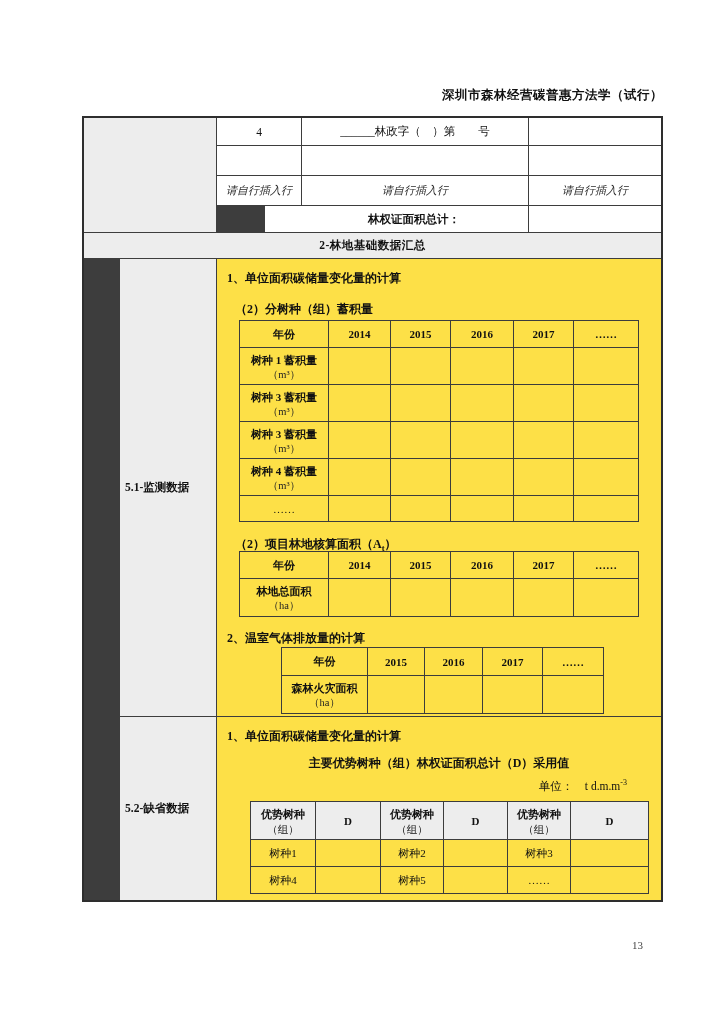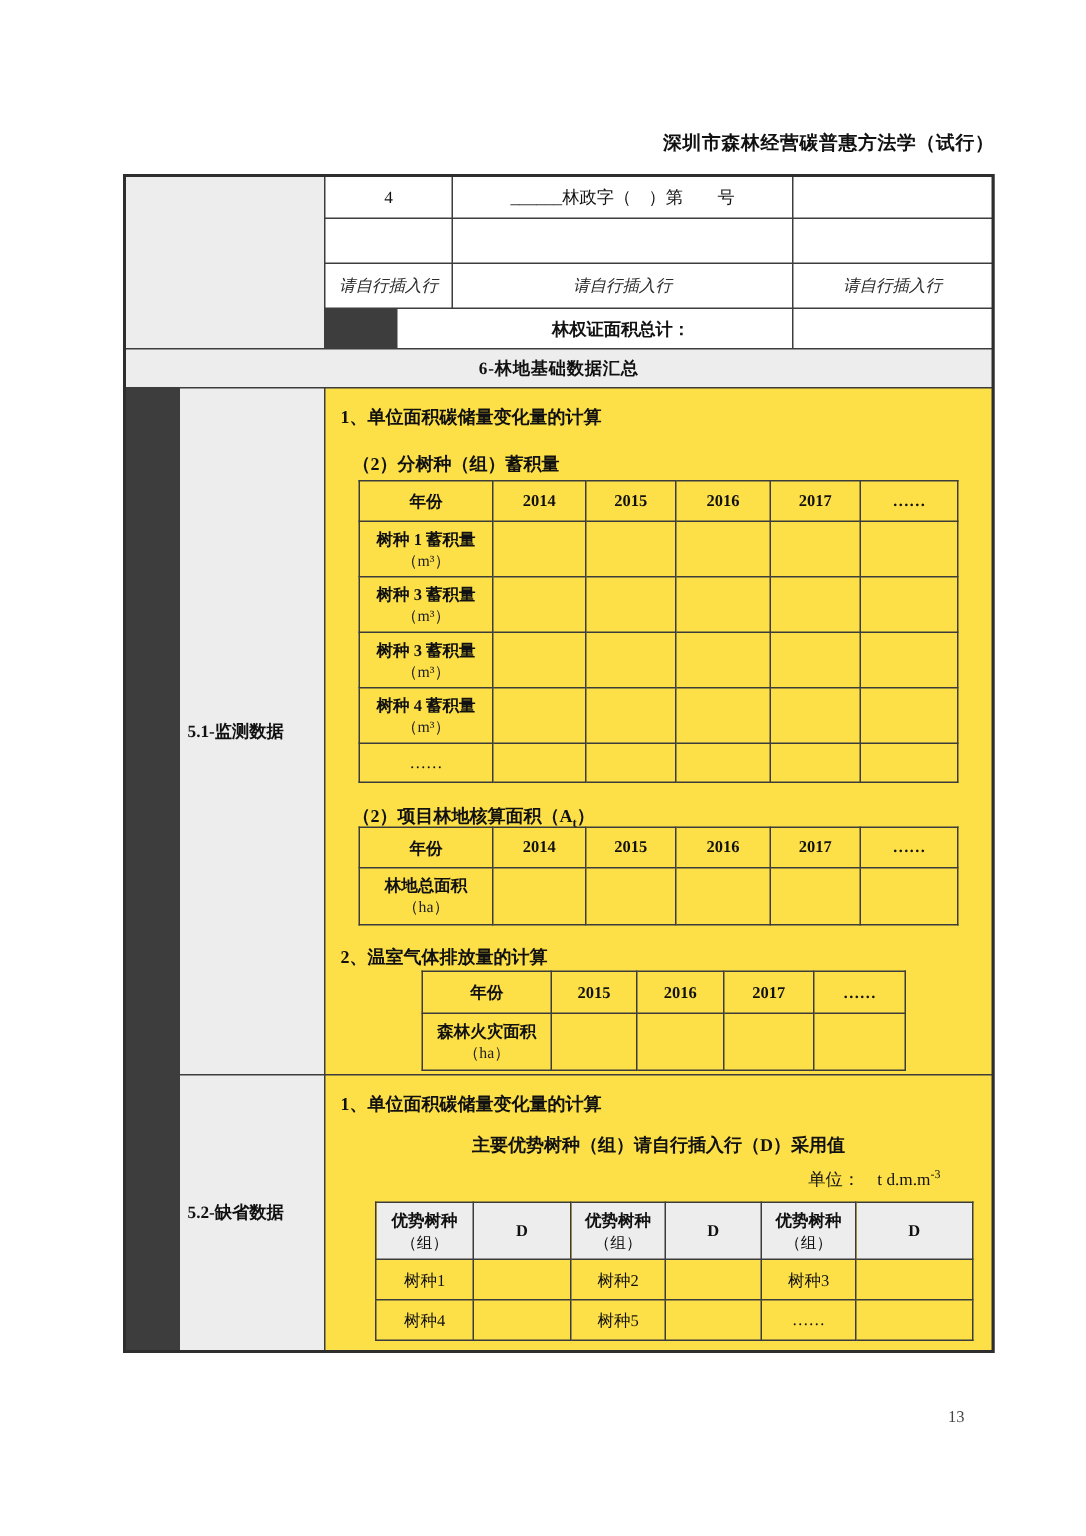--- a/index.html
+++ b/index.html
@@ -70,21 +70,21 @@
     <div class="cell" style="grid-column:3;grid-row:2;"></div>
     <div class="cell" style="grid-column:4;grid-row:2;"></div>
 
     <div class="cell hint" style="grid-column:2;grid-row:3;">请自行插入行</div>
     <div class="cell hint" style="grid-column:3;grid-row:3;">请自行插入行</div>
     <div class="cell hint" style="grid-column:4;grid-row:3;">请自行插入行</div>
 
     <div class="cell total" style="grid-row:4;margin-left:48px;">林权证面积总计：</div>
     <div class="cell" style="grid-column:4;grid-row:4;"></div>
 
-    <div class="cell banner" style="grid-row:5;">6-林地基础数据汇总</div>
+    <div class="cell banner" style="grid-row:5;">2-林地基础数据汇总</div>
 
     <div class="cell gray side-label" style="grid-column:1;grid-row:6;">5.1-监测数据</div>
     <div class="content" style="grid-row:6;">
 
       <div class="h" style="left:10px;top:11px;">1、单位面积碳储量变化量的计算</div>
       <div class="h" style="left:18px;top:42px;">（2）分树种（组）蓄积量</div>
 
       <table class="t" style="left:22px;top:61px;width:399px;">
         <colgroup>
             <col style="width:89px">
@@ -221,21 +221,21 @@
               <td></td>
         </tr>
       </tbody>
         </table>
     </div>
 
     <div class="cell gray side-label" style="grid-column:1;grid-row:7;">5.2-缺省数据</div>
     <div class="content" style="grid-row:7;">
 
       <div class="h" style="left:10px;top:11px;">1、单位面积碳储量变化量的计算</div>
-      <div class="h ctr" style="left:0;top:38px;">主要优势树种（组）请自行插入行（D）采用值</div>
+      <div class="h ctr" style="left:0;top:38px;">主要优势树种（组）林权证面积总计（D）采用值</div>
       <div class="unit-line" style="top:61px;"><span>单位：</span><span>　</span><span>t d.m.m</span><sup>-3</sup></div>
 
       <table class="t t4" style="left:33px;top:84px;width:398px;">
         <colgroup>
             <col style="width:65px">
             <col style="width:65px">
             <col style="width:63px">
             <col style="width:64px">
             <col style="width:63px">
             <col style="width:78px">

